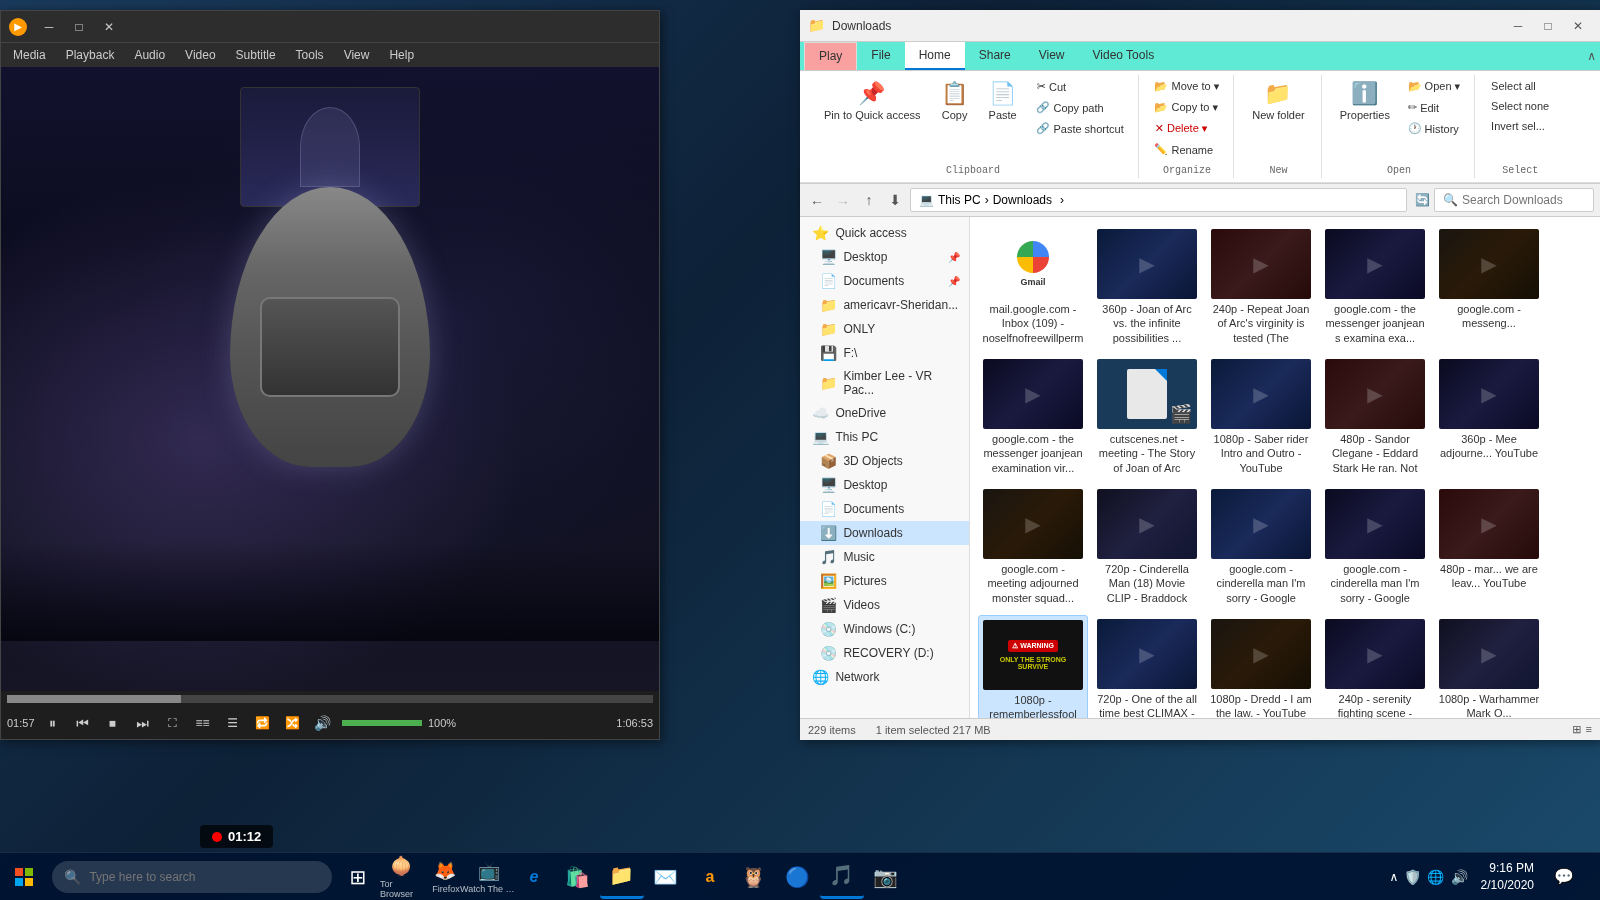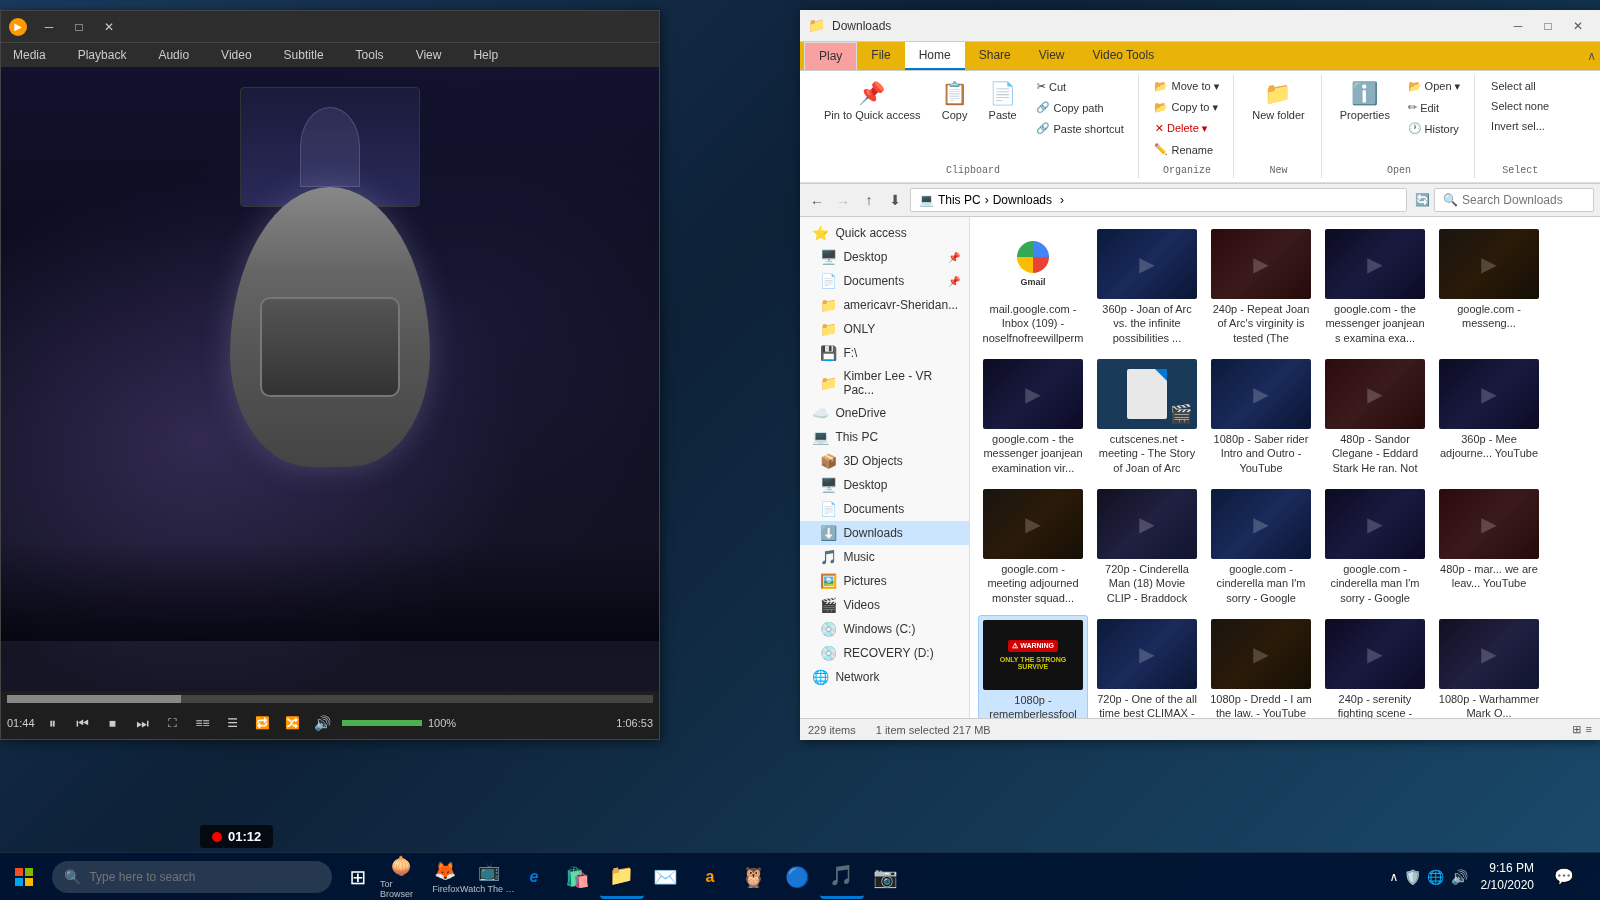--- a/index.html
+++ b/index.html
@@ -82,21 +82,21 @@
       border-radius: 2px;
     }
 
     
     .vlc-menu {
       background: #2d2d2d;
       height: 24px;
       display: flex;
       align-items: center;
       padding: 0 4px;
-      gap: 16px;
+      gap: 4px;
       flex-shrink: 0;
     }
     .vlc-menu-item {
       padding: 2px 8px;
       color: #ccc;
       font-size: 12px;
       cursor: pointer;
       border-radius: 2px;
     }
 
@@ -233,21 +233,21 @@
     }
 
     
     .ribbon {
       background: #f0f0f0;
       border-bottom: 1px solid #ccc;
       flex-shrink: 0;
     }
     .ribbon-tabs {
       display: flex;
-      background: #eab308;
+      background: #5eead4;
       border-bottom: 1px solid #ccc;
       padding: 0 4px;
     }
     .ribbon-tab {
       padding: 6px 14px;
       font-size: 12px;
       cursor: pointer;
       color: #333;
       border-bottom: 2px solid transparent;
     }
@@ -644,21 +644,21 @@
         <div style="position:absolute;bottom:50px;left:0;right:0;height:100px;background:linear-gradient(0deg,rgba(5,5,15,0.9) 0%,transparent 100%);"></div>
       </div>
     </div>
     <div class="vlc-controls">
       <div style="padding:0 6px;">
         <div class="vlc-progress">
           <div class="vlc-progress-fill" style="width:27%"></div>
         </div>
       </div>
       <div class="vlc-control-row">
-        <span class="vlc-time">01:44</span>
+        <span class="vlc-time">01:57</span>
         <button class="vlc-btn">⏸</button>
         <button class="vlc-btn">⏮</button>
         <button class="vlc-btn">⏹</button>
         <button class="vlc-btn">⏭</button>
         <button class="vlc-btn" style="font-size:12px">⛶</button>
         <button class="vlc-btn" style="font-size:12px">≡≡</button>
         <button class="vlc-btn" style="font-size:12px">☰</button>
         <button class="vlc-btn" style="font-size:12px">🔁</button>
         <button class="vlc-btn" style="font-size:12px">🔀</button>
         <span style="font-size:14px;color:#ccc;margin-left:4px;">🔊</span>

